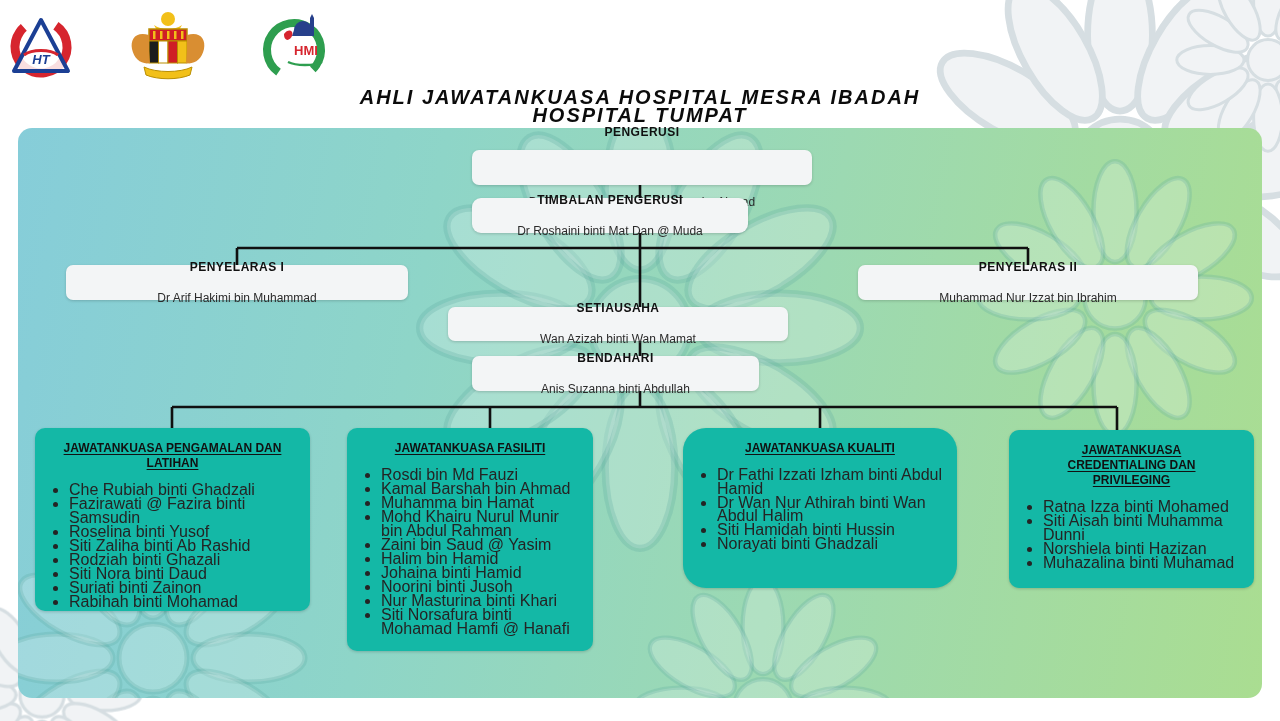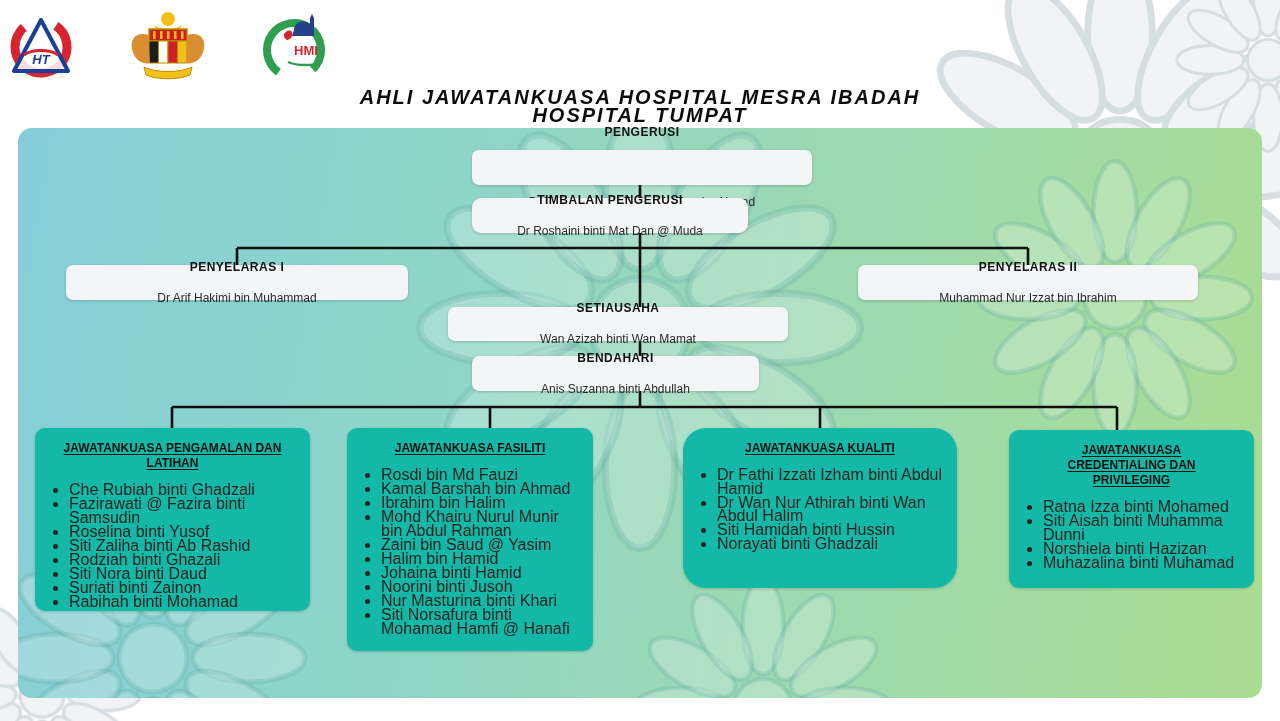--- a/index.html
+++ b/index.html
@@ -204,21 +204,21 @@
         <li>Suriati binti Zainon</li>
         <li>Rabihah binti Mohamad</li>
       </ul>
   </div>
 
   <div class="committee pos-c2">
     <div class="c-title">JAWATANKUASA FASILITI</div>
     <ul>
         <li>Rosdi bin Md Fauzi</li>
         <li>Kamal Barshah bin Ahmad</li>
-        <li>Ibrahim bin Halim</li>
+        <li>Muhamma bin Hamat</li>
         <li>Mohd Khairu Nurul Munir bin Abdul Rahman</li>
         <li>Zaini bin Saud @ Yasim</li>
         <li>Halim bin Hamid</li>
         <li>Johaina binti Hamid</li>
         <li>Noorini binti Jusoh</li>
         <li>Nur Masturina binti Khari</li>
         <li>Siti Norsafura binti Mohamad Hamfi @ Hanafi</li>
       </ul>
   </div>
 

